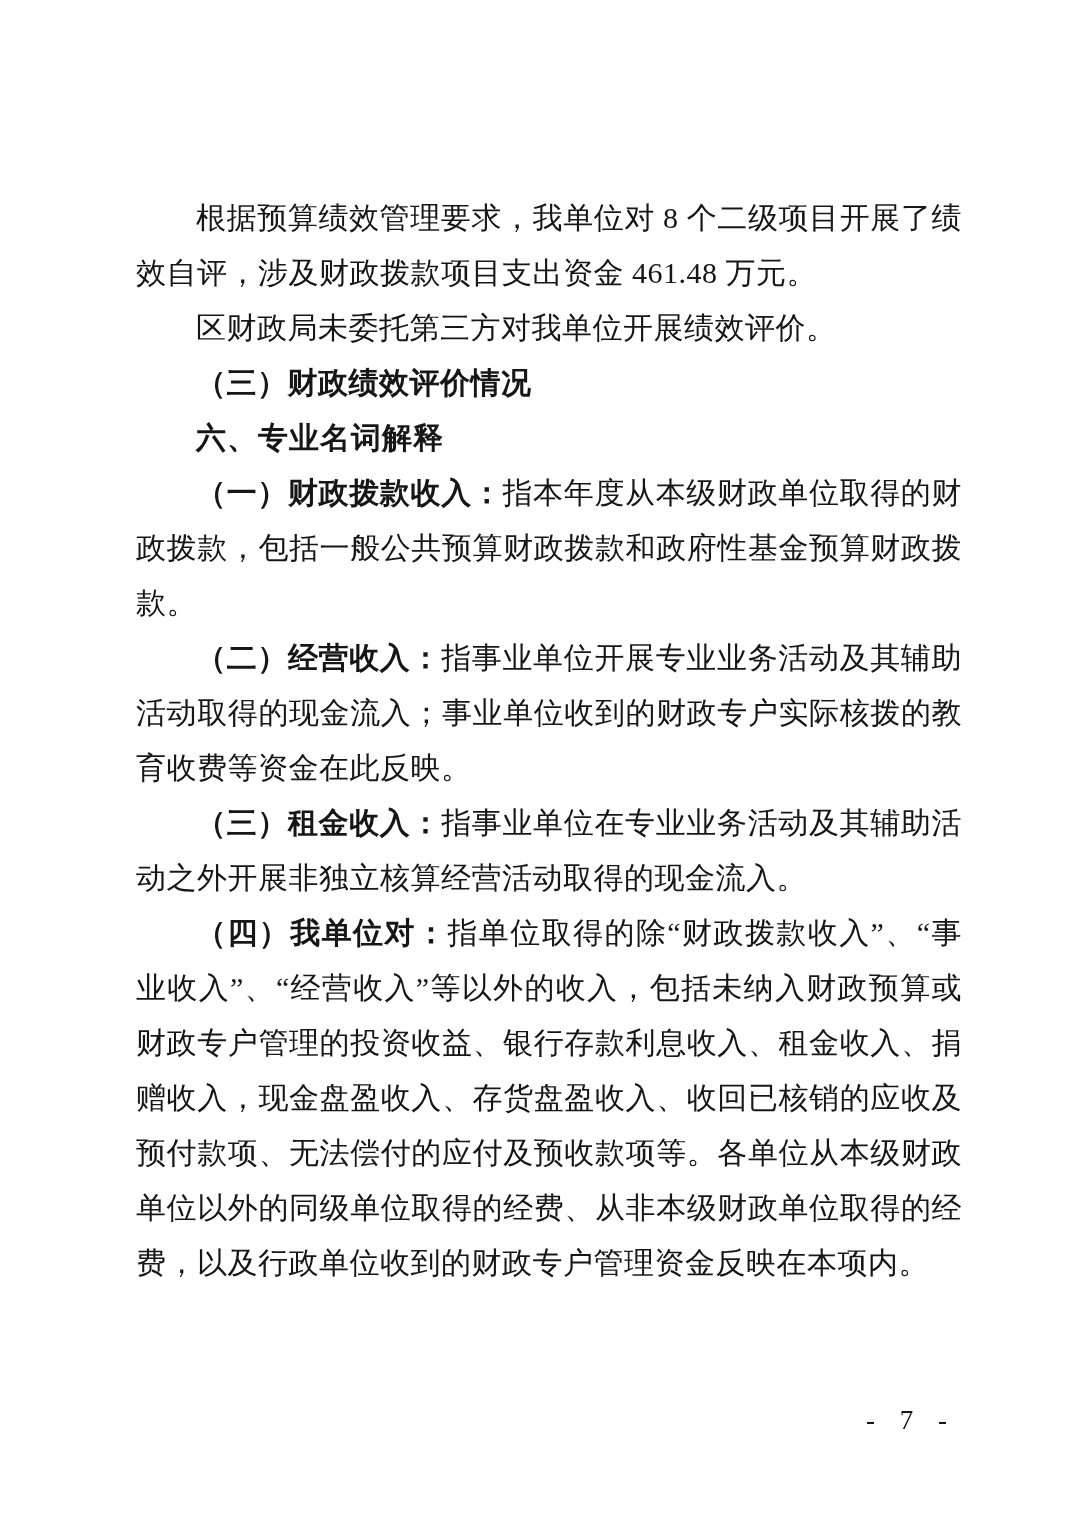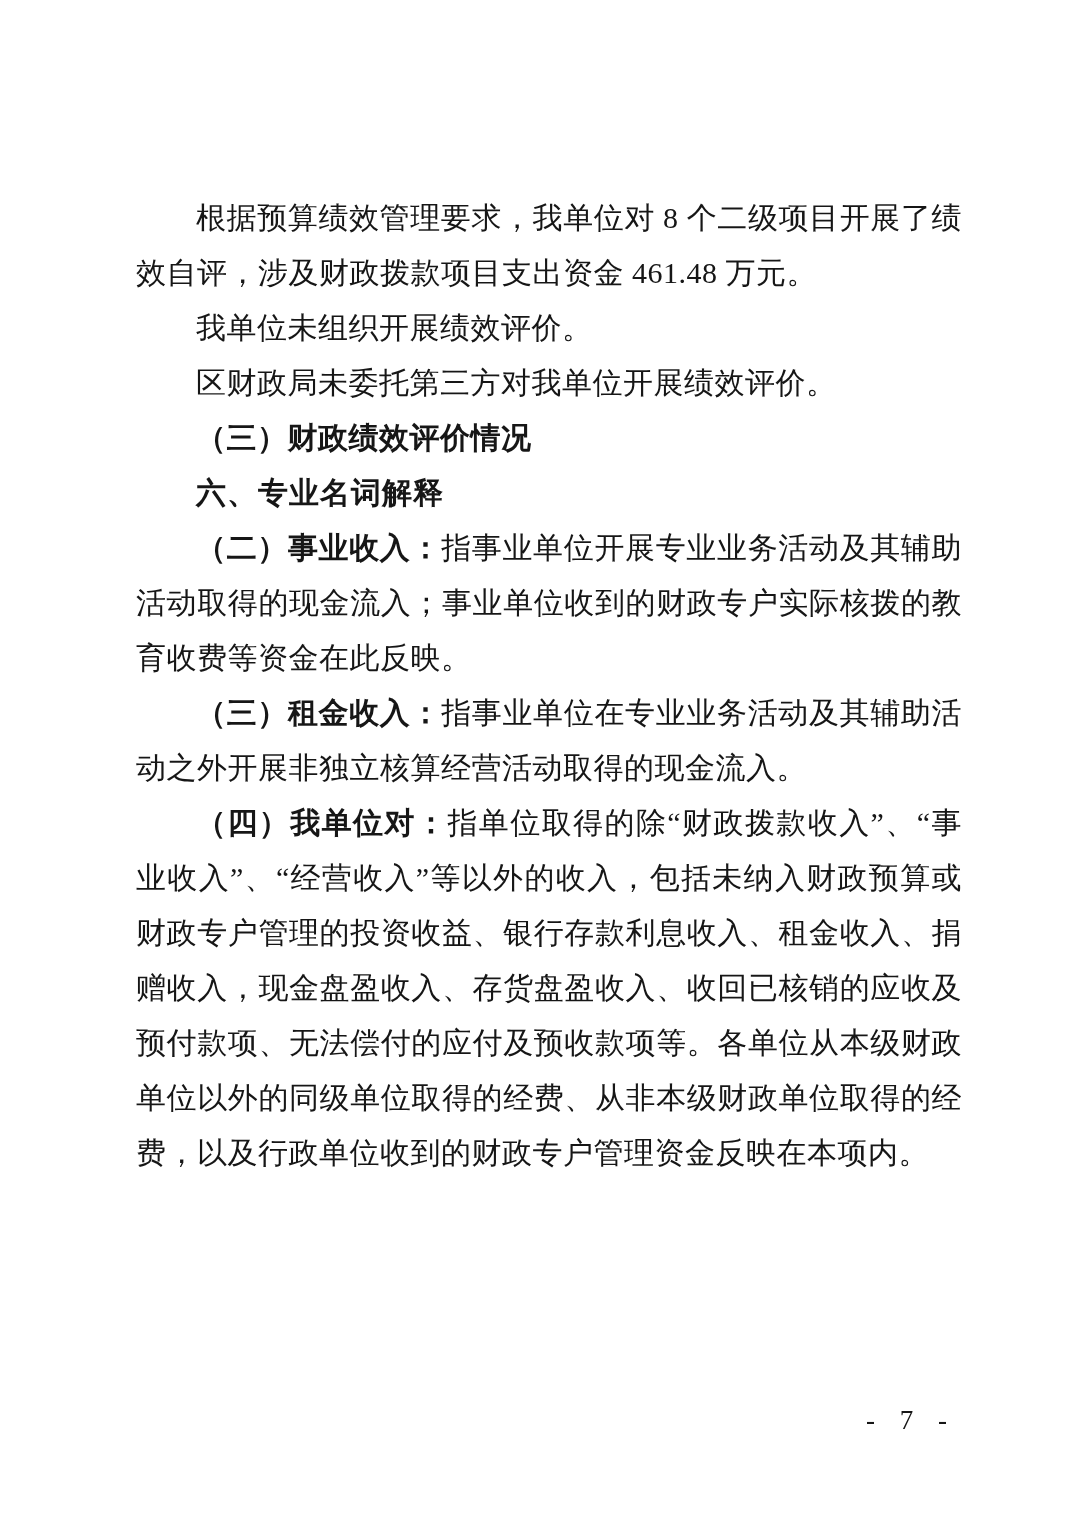--- a/index.html
+++ b/index.html
@@ -50,30 +50,30 @@
 </style>
 </head>
 <body>
 
 <div class="page">
   <div class="content">
 
     <p class="para">根据预算绩效管理要求，我单位对 8 个二级项目开展了绩效自评，涉及财政拨款项目支出资金 461.48 万元。</p>
 
 
-    <p class="para">我单位未组织开展绩效评价。</p>
 
     <p class="para">区财政局未委托第三方对我单位开展绩效评价。</p>
 
     <p class="para heading">（三）财政绩效评价情况</p>
 
     <p class="para section">六、专业名词解释</p>
 
+    <p class="para"><span class="lead">（一）财政拨款收入：</span><span>指本年度从本级财政单位取得的财政拨款，包括一般公共预算财政拨款和政府性基金预算财政拨款。</span></p>
 
-    <p class="para"><span class="lead">（二）事业收入：</span><span>指事业单位开展专业业务活动及其辅助活动取得的现金流入；事业单位收到的财政专户实际核拨的教育收费等资金在此反映。</span></p>
+    <p class="para"><span class="lead">（二）经营收入：</span><span>指事业单位开展专业业务活动及其辅助活动取得的现金流入；事业单位收到的财政专户实际核拨的教育收费等资金在此反映。</span></p>
 
     <p class="para"><span class="lead">（三）租金收入：</span><span>指事业单位在专业业务活动及其辅助活动之外开展非独立核算经营活动取得的现金流入。</span></p>
 
     <p class="para"><span class="lead">（四）我单位对：</span><span>指单位取得的除“财政拨款收入”、“事业收入”、“经营收入”等以外的收入，包括未纳入财政预算或财政专户管理的投资收益、银行存款利息收入、租金收入、捐赠收入，现金盘盈收入、存货盘盈收入、收回已核销的应收及预付款项、无法偿付的应付及预收款项等。各单位从本级财政单位以外的同级单位取得的经费、从非本级财政单位取得的经费，以及行政单位收到的财政专户管理资金反映在本项内。</span></p>
 
   </div>
 
   <div class="footer">- 7 -</div>
 </div>
 

